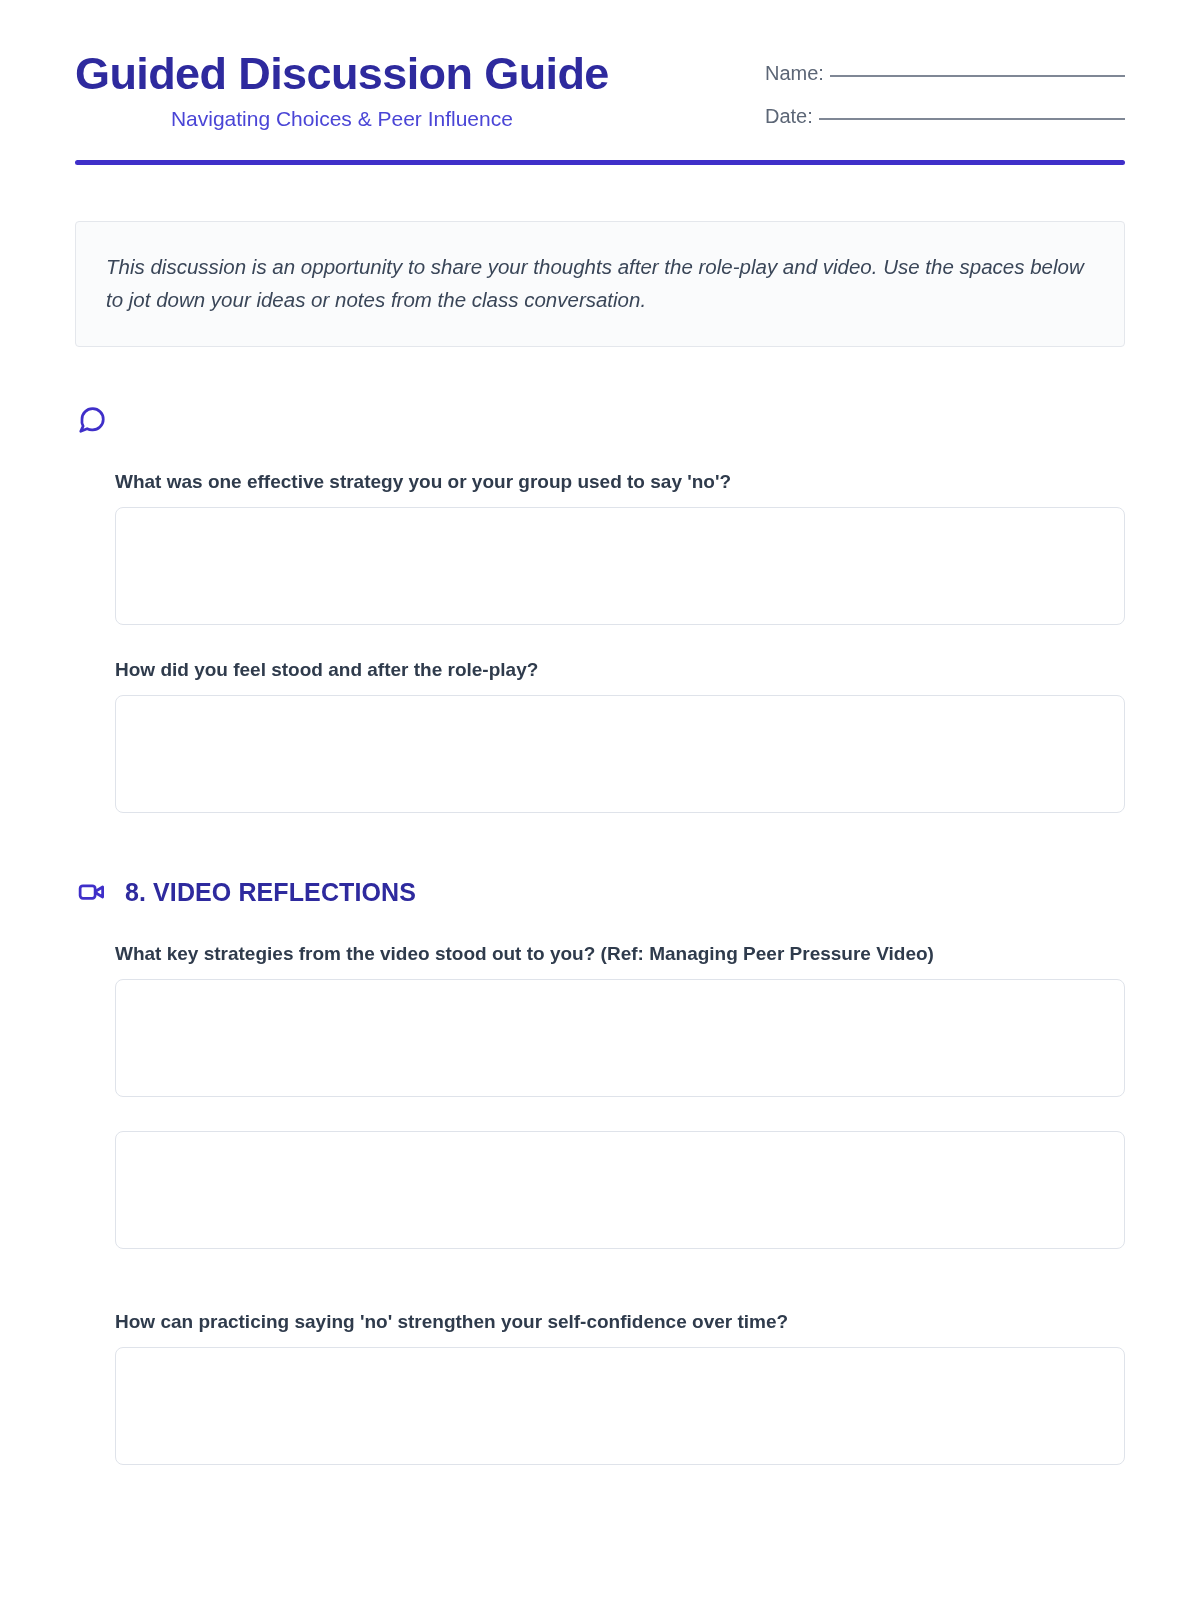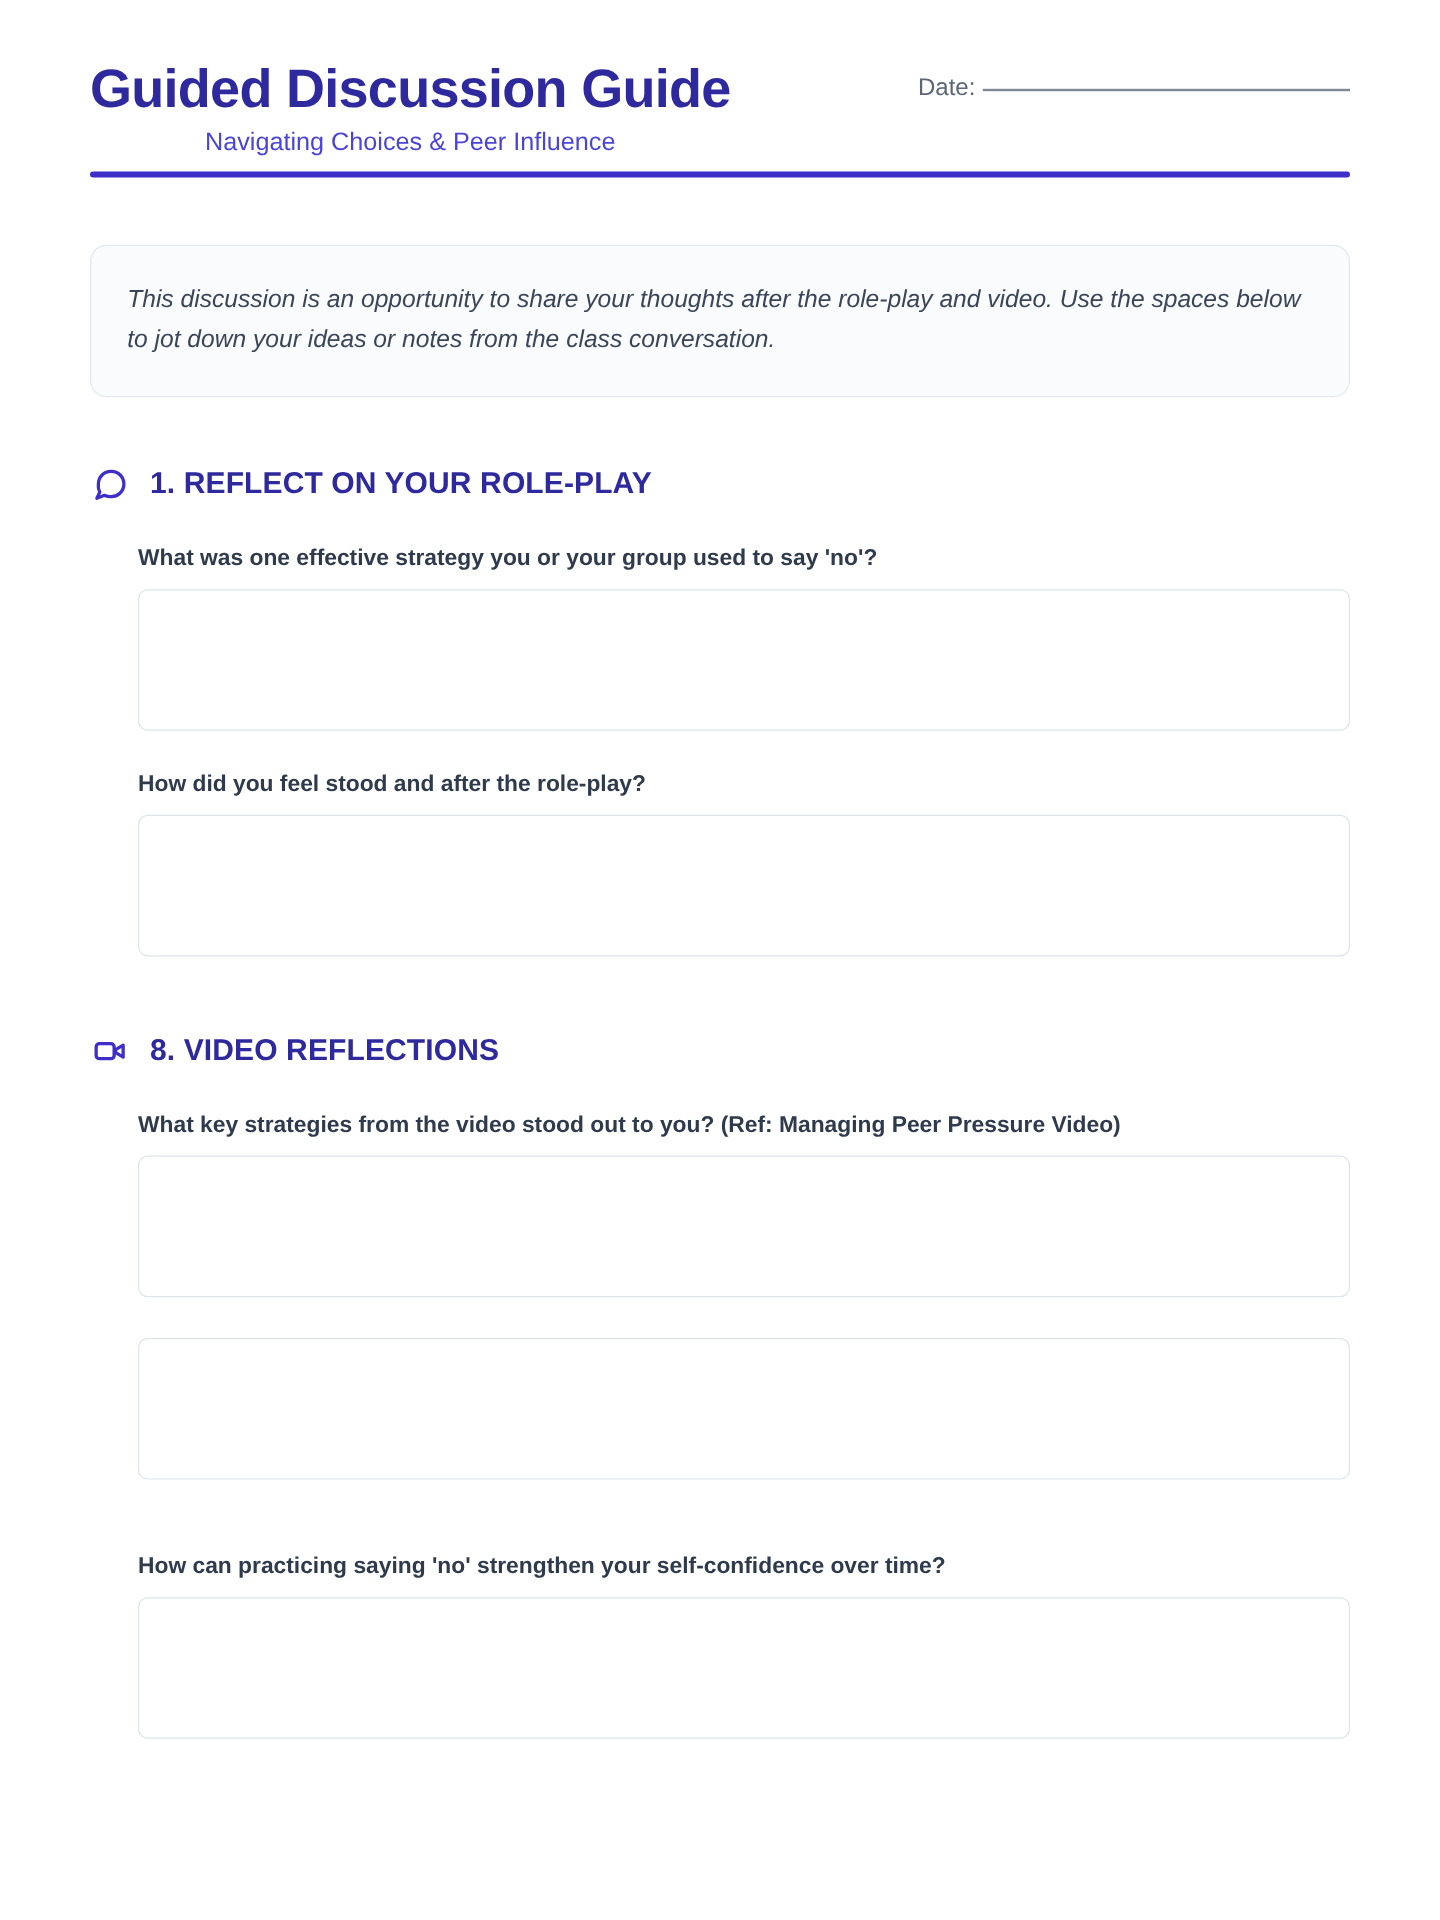--- a/index.html
+++ b/index.html
@@ -71,21 +71,21 @@
     height: 5px;
     background: #3f2fc9;
     border-radius: 3px;
     margin-top: 12px;
   }
 
   
   .intro {
     margin-top: 56px;
     border: 1px solid #e4e7ec;
-    border-radius: 14px;
+    border-radius: 4px;
     background: #fafbfc;
     padding: 28px 30px 30px 30px;
   }
   .intro p {
     margin: 0;
     font-style: italic;
     font-size: 20.5px;
     line-height: 1.62;
     color: #3a4658;
   }
@@ -142,39 +142,42 @@
 
 <div class="page">
 
   <div class="header">
     <div class="title-block">
       <h1 class="doc-title">Guided Discussion Guide</h1>
       <p class="doc-subtitle">Navigating Choices &amp; Peer Influence</p>
     </div>
     <div class="meta-block">
       <div class="meta-row">
+        <span class="meta-label">Name:</span>
+        <span class="meta-line"></span>
+      </div>
+      <div class="meta-row">
         <span class="meta-label">Date:</span>
         <span class="meta-line"></span>
       </div>
     </div>
   </div>
   <div class="rule"></div>
 
   <div class="intro">
     <p>This discussion is an opportunity to share your thoughts after the role-play and video. Use the spaces below to jot down your ideas or notes from the class conversation.</p>
   </div>
 
   <div class="section">
     <div class="section-head">
       <span class="section-icon">
         <svg width="30" height="30" viewBox="0 0 24 24" fill="none" stroke="currentColor" stroke-width="2.2" stroke-linecap="round" stroke-linejoin="round">
           <path d="M21 11.5a8.4 8.4 0 0 1-9 8.4 9 9 0 0 1-3.9-.9L3 21l1.9-4.1A8.4 8.4 0 0 1 4 11.5 8.4 8.4 0 0 1 12.5 3 8.4 8.4 0 0 1 21 11.5z"></path>
         </svg>
       </span>
-      <h2 class="section-title">1. REFLECT ON YOUR ROLE-PLAY</h2>
     </div>
     <div class="qblock">
       <p class="question">What was one effective strategy you or your group used to say 'no'?</p>
       <div class="answer-box"></div>
     </div>
     <div class="qblock">
       <p class="question">How did you feel stood and after the role-play?</p>
       <div class="answer-box"></div>
     </div>
   </div>

